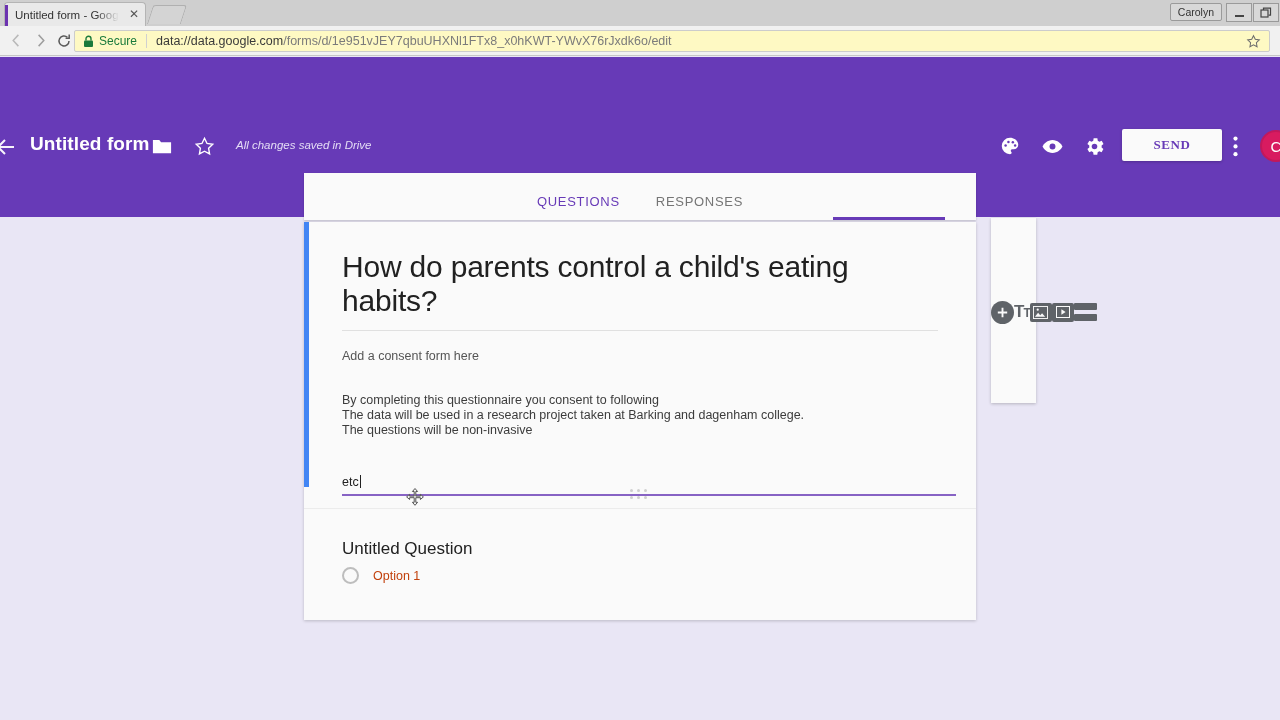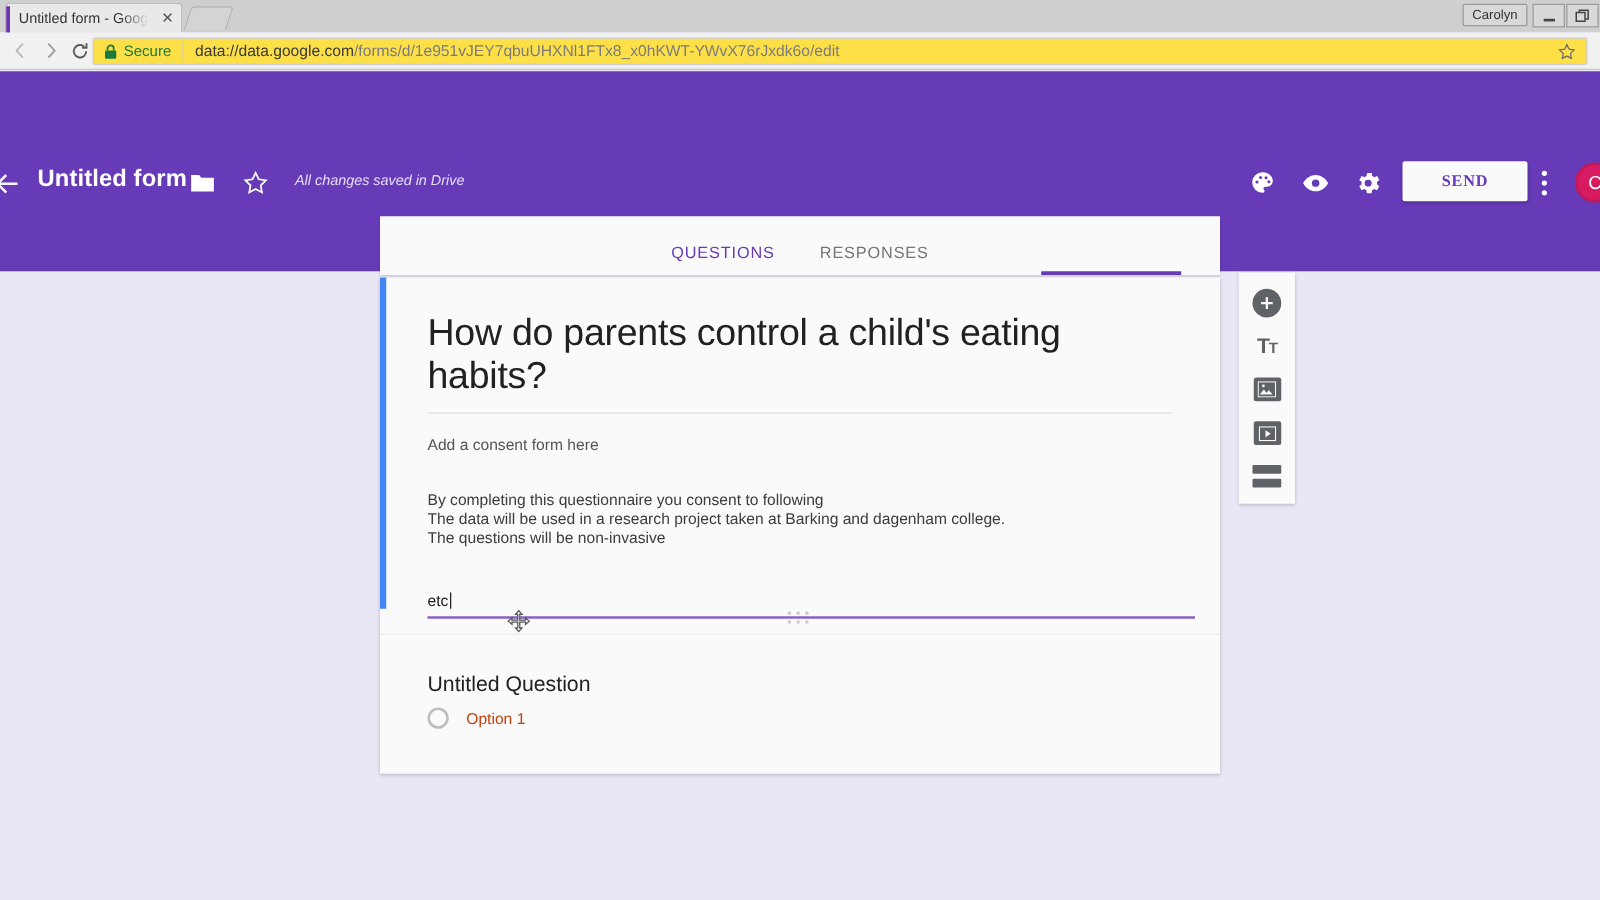--- a/index.html
+++ b/index.html
@@ -82,21 +82,21 @@
     display: flex; align-items: center; justify-content: center;
     color: #7a7a7a;
   }
   .nav-back  { margin-left: 4px; }
   .nav-fwd   { }
   .nav-reload{ color:#5a5a5a; }
   .nav-home  { color:#5a5a5a; }
   .omnibox {
     position: absolute; left: 74px; top: 4px;
     width: 1196px; height: 22px;
-    background: #fde047;
+    background: #fef9c3;
     border: 1px solid #ccc; border-radius: 2px;
     display: flex; align-items: center;
   }
   .lock-ico { margin-left: 8px; display:flex; }
   .secure-label { font-size: 12px; color: #1a7a3c; margin-left: 5px; }
   .omni-sep { width: 1px; height: 14px; background: #d0d0d0; margin: 0 9px; }
   .url-text { font-size: 12.5px; color: #3a3a3a; white-space: nowrap; }
   .url-dim { color: #7b7b7b; }
   .star-ico {
     position: absolute; right: 8px; top: 3px;
@@ -231,21 +231,21 @@
     border: 2px solid #bdbdbd; margin-right: 14px;
   }
   .option-label { font-size: 12.5px; color: #c2410c; }
 
   
   .side-toolbar {
     position: absolute; left: 991px; top: 218px;
     width: 45px; height: 185px;
     background: #fafafa;
     box-shadow: 0 1px 3px rgba(0,0,0,.22);
-    display: flex; flex-direction: column; align-items: center;
+    display: flex; flex-direction: row; align-items: center;
     padding-top: 12px;
   }
   .tool-btn {
     width: 26px; height: 26px;
     margin-bottom: 9px;
     display: flex; align-items: center; justify-content: center;
     cursor: pointer; color: #5f6368;
   }
   .tool-circle {
     width: 23px; height: 23px; border-radius: 50%;

